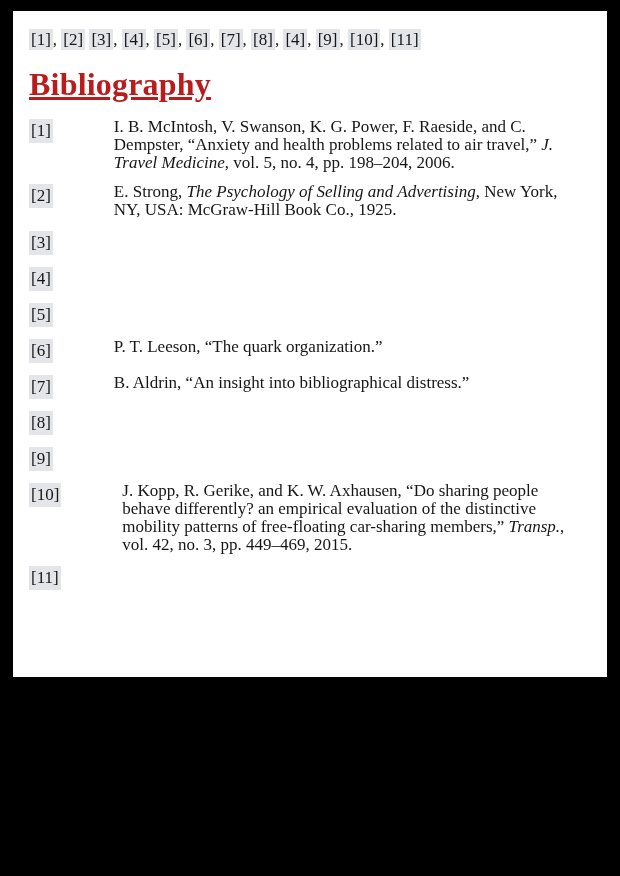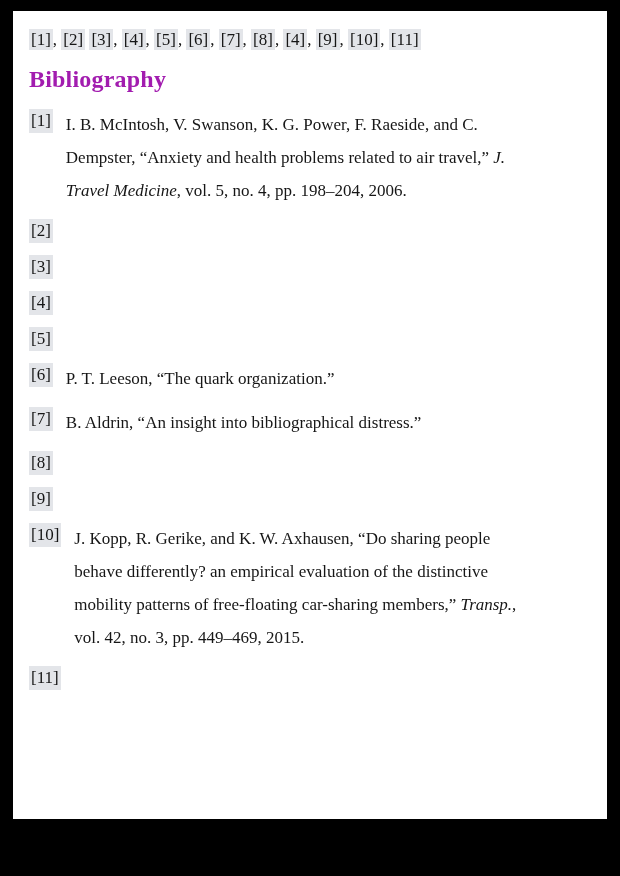--- a/index.html
+++ b/index.html
@@ -8,62 +8,64 @@
     width: 620px;
     height: 876px;
     overflow: hidden;
     background: #000000;
   }
   .page {
     position: absolute;
     left: 13px;
     top: 11px;
     width: 594px;
-    height: 808px;
+    height: 666px;
     background: #ffffff;
     overflow: hidden;
     font-family: "Liberation Serif", serif;
     color: #161616;
   }
   .content {
     padding: 16px 16px 0 16px;
   }
   .cite-line {
     font-size: 17px;
     line-height: 26px;
     white-space: nowrap;
   }
   .hl {
     background: #e3e5e9;
     padding: 1px 2px;
   }
   h1.bib-heading {
-    font-size: 24px;
+    font-size: 32px;
     font-weight: bold;
-    color: #a21caf;
+    color: #b91c1c;
     margin: 13px 0 15px 0;
     letter-spacing: 0.2px;
+    text-decoration: underline;
   }
   .entries {
     font-size: 17px;
   }
   .entry {
     display: flex;
     align-items: flex-start;
     margin-bottom: 11px;
   }
   .entry-label {
     flex: 0 0 auto;
     margin-right: 13px;
     line-height: 22px;
     margin-top: 1px;
   }
   .entry-text {
     width: 468px;
-    line-height: 33px;
+    line-height: 18px;
+    margin-left: 48px;
   }
   .entry-text .it {
     font-style: italic;
   }
   .entry-text .link {
     word-break: break-all;
   }
 </style>
 </head>
 <body>
@@ -75,20 +77,21 @@
 
     <h1 class="bib-heading">Bibliography</h1>
 
     <div class="entries">
         <div class="entry">
           <span class="hl entry-label">[1]</span>
           <div class="entry-text"><span>I. B. McIntosh, V. Swanson, K. G. Power, F. Raeside, and C. Dempster, “Anxiety and health problems related to air travel,” </span><i class="it">J. Travel Medicine</i><span>, vol. 5, no. 4, pp. 198–204, 2006.</span></div>
         </div>
         <div class="entry">
           <span class="hl entry-label">[2]</span>
+          <div class="entry-text"><span>E. Strong, </span><i class="it">The Psychology of Selling and Advertising</i><span>, New York, NY, USA: McGraw-Hill Book Co., 1925.</span></div>
         </div>
         <div class="entry">
           <span class="hl entry-label">[3]</span>
         </div>
         <div class="entry">
           <span class="hl entry-label">[4]</span>
         </div>
         <div class="entry">
           <span class="hl entry-label">[5]</span>
         </div>

